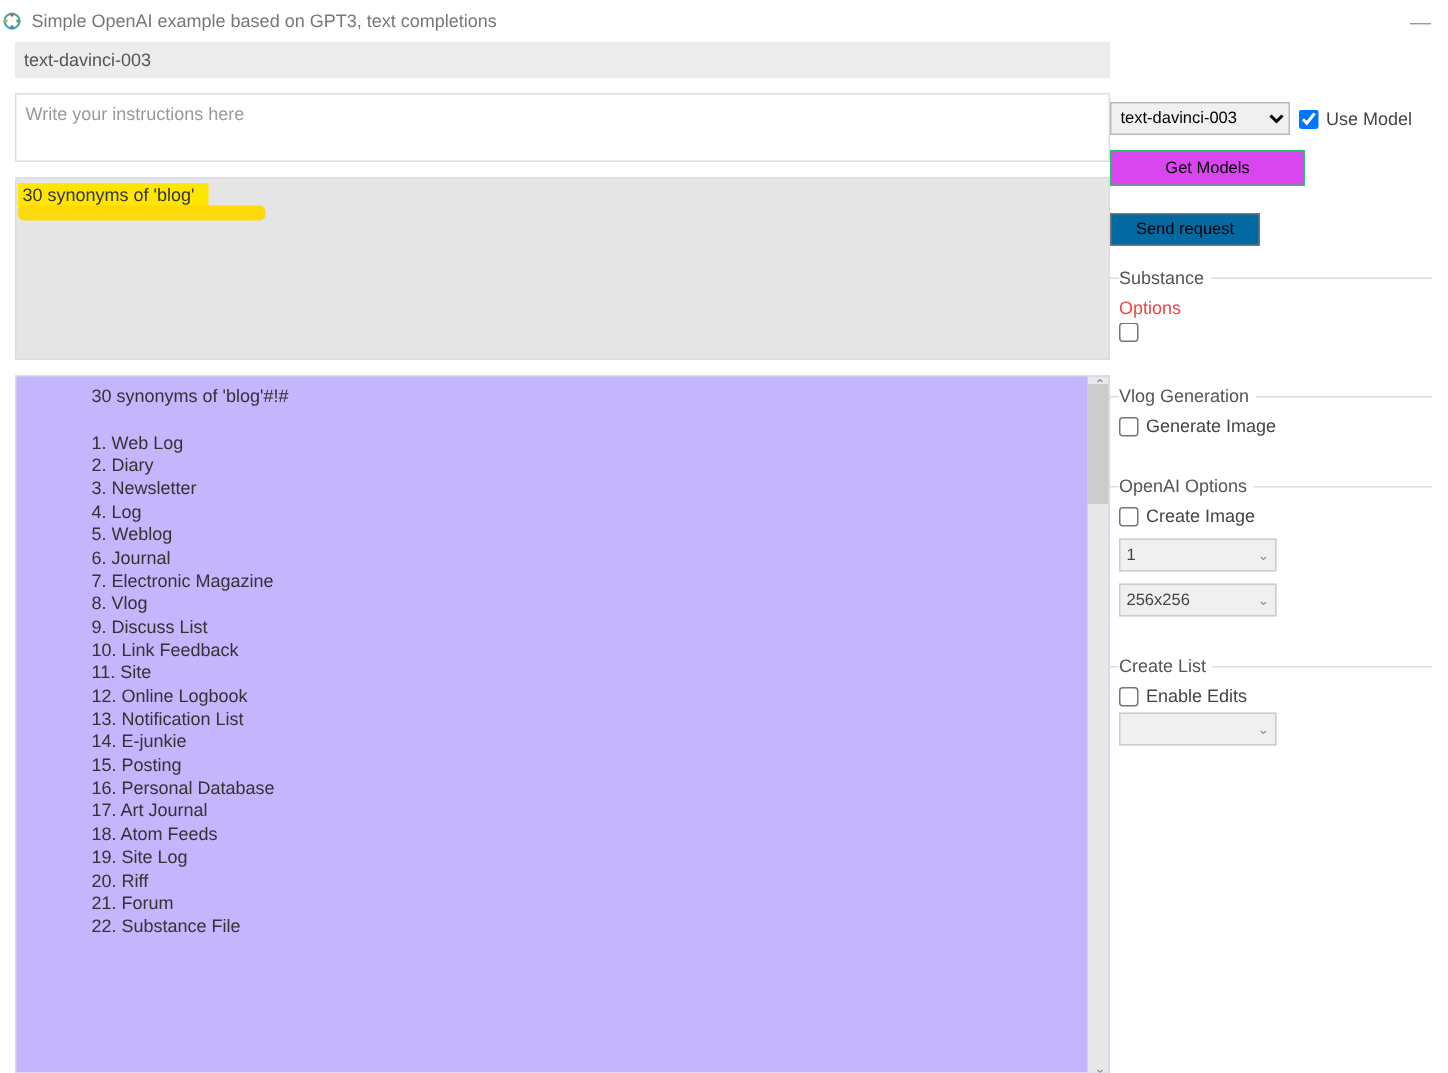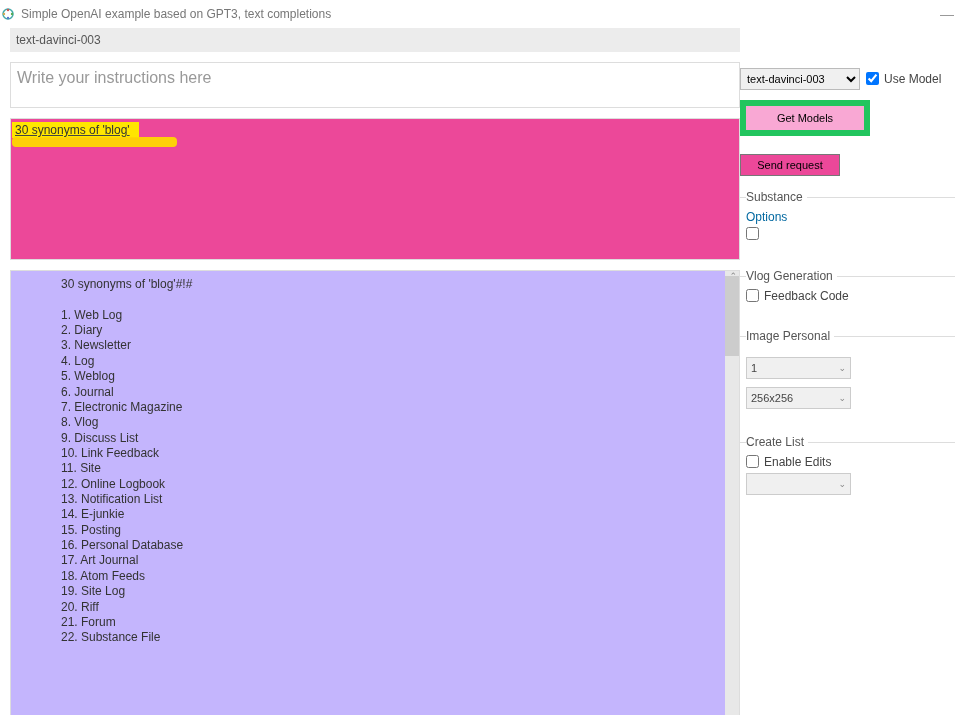--- a/index.html
+++ b/index.html
@@ -6,40 +6,40 @@
     body { font-family: "Segoe UI", Tahoma, sans-serif; font-size: 12px; color: #444; background: #fff; width: 965px; height: 715px; overflow: hidden; }
     .titlebar { display: flex; align-items: center; height: 28px; padding: 0 1px; gap: 6px; color: #777; }
     .app-icon { width: 14px; height: 14px; display: inline-block; }
     .app-icon svg { width: 14px; height: 14px; }
     .spacer { flex: 1; }
     .min-icon { color: #999; font-size: 14px; padding-right: 10px; }
     .content { display: flex; padding: 0 10px; }
     .left { width: 730px; display: flex; flex-direction: column; gap: 10px; }
     .right { flex: 1; display: flex; flex-direction: column; gap: 10px; padding-top: 40px; }
     .model-label { background: #ececec; padding: 5px 6px; font-size: 12px; color: #555; }
-    .instructions { border: 1px solid #ddd; background: #fff; padding: 6px; color: #999; height: 46px; font-size: 16px; }
-    .prompt-box { border: 1px solid #ddd; background: #ec4899; height: 142px; position: relative; padding: 4px; text-decoration: underline; }
+    .instructions { border: 1px solid #ddd; background: #fff; padding: 6px; color: #999; height: 46px; font-size: 12px; }
+    .prompt-box { border: 1px solid #ddd; background: #e5e5e5; height: 122px; position: relative; padding: 4px; }
     .highlight { position: absolute; left: 1px; top: 18px; width: 165px; height: 10px; background: #ffd800; border-radius: 4px; opacity: .95; z-index: 0; }
     .prompt-text { position: relative; z-index: 1; font-size: 12px; color: #333; }
     .highlight-bg { position: absolute; left: 1px; top: 3px; width: 127px; height: 16px; background: #ffe600; z-index: 0; }
     .output { border: 1px solid #ddd; background: #c4b5fd; height: 468px; position: relative; font-size: 12px; padding-left: 44px; }
     .output-scroll { position: absolute; top: 0; right: 0; width: 14px; height: 100%; background: #e8e8e8; }
     .output-scroll-thumb { position: absolute; top: 5px; right: 0; width: 14px; height: 80px; background: #ccc; }
     .output-scroll-arrow-up { position: absolute; top: 0; right: 2px; color: #888; font-size: 9px; }
     .output-scroll-arrow-down { position: absolute; bottom: 0; right: 2px; color: #888; font-size: 9px; }
     .output-text { padding: 6px 20px 6px 6px; white-space: pre-wrap; line-height: 1.28; color: #333; }
     .right-row { display: flex; align-items: center; gap: 6px; }
     select.model-select { width: 120px; height: 22px; background: #f0f0f0; border: 1px solid #bbb; font-size: 11px; padding: 0 2px; }
-    .checkbox-row { display: flex; align-items: flex-start; gap: 5px; }
+    .checkbox-row { display: flex; align-items: flex-end; gap: 5px; }
     input[type="checkbox"] { width: 13px; height: 13px; border: 1px solid #777; }
-    .btn { width: 130px; height: 36px; background: #f9a8d4; border: 6px solid #22c55e; font-size: 11px; cursor: pointer; }
-    .btn.send { background: #ec4899; border: 1px solid #777; width: 100px; height: 22px; }
+    .btn { width: 130px; height: 24px; background: #d946ef; border: 1px solid #22c55e; font-size: 11px; cursor: pointer; }
+    .btn.send { background: #0369a1; border: 1px solid #777; width: 100px; height: 22px; }
     fieldset.panel { border: 1px solid #ddd; border-left: none; border-right: none; border-bottom: none; padding: 6px 0 12px 6px; margin-top: 4px; }
     fieldset.panel legend { font-size: 12px; color: #555; padding: 0 4px 0 0; }
-    .opt-label { font-size: 12px; color: #0369a1; margin-bottom: 3px; }
+    .opt-label { font-size: 12px; color: #ef4444; margin-bottom: 3px; }
     .small-select { width: 105px; height: 22px; background: #f0f0f0; border: 1px solid #ccc; font-size: 11px; padding: 0 4px; display: flex; align-items: center; justify-content: space-between; }
     .small-select .caret { color: #888; font-size: 9px; }
     .gap8 { margin-top: 8px; }
     .mt4 { margin-top: 4px; }
   </style>
 </head>
 <body>
 
 <div class="titlebar">
   <span class="app-icon">
@@ -114,26 +114,30 @@
     <fieldset class="panel">
       <legend>Substance</legend>
       <div class="opt-label">Options</div>
       <input type="checkbox" style="">
     </fieldset>
 
     <fieldset class="panel">
       <legend>Vlog Generation</legend>
       <label class="checkbox-row">
         <input type="checkbox" style="">
-        <span>Feedback Code</span>
+        <span>Generate Image</span>
       </label>
     </fieldset>
 
     <fieldset class="panel">
-      <legend>Image Personal</legend>
+      <legend>OpenAI Options</legend>
+      <label class="checkbox-row">
+        <input type="checkbox" style="">
+        <span>Create Image</span>
+      </label>
       <div class="small-select gap8">
         <span>1</span>
         <span class="caret">⌄</span>
       </div>
       <div class="small-select gap8">
         <span>256x256</span>
         <span class="caret">⌄</span>
       </div>
     </fieldset>
 

